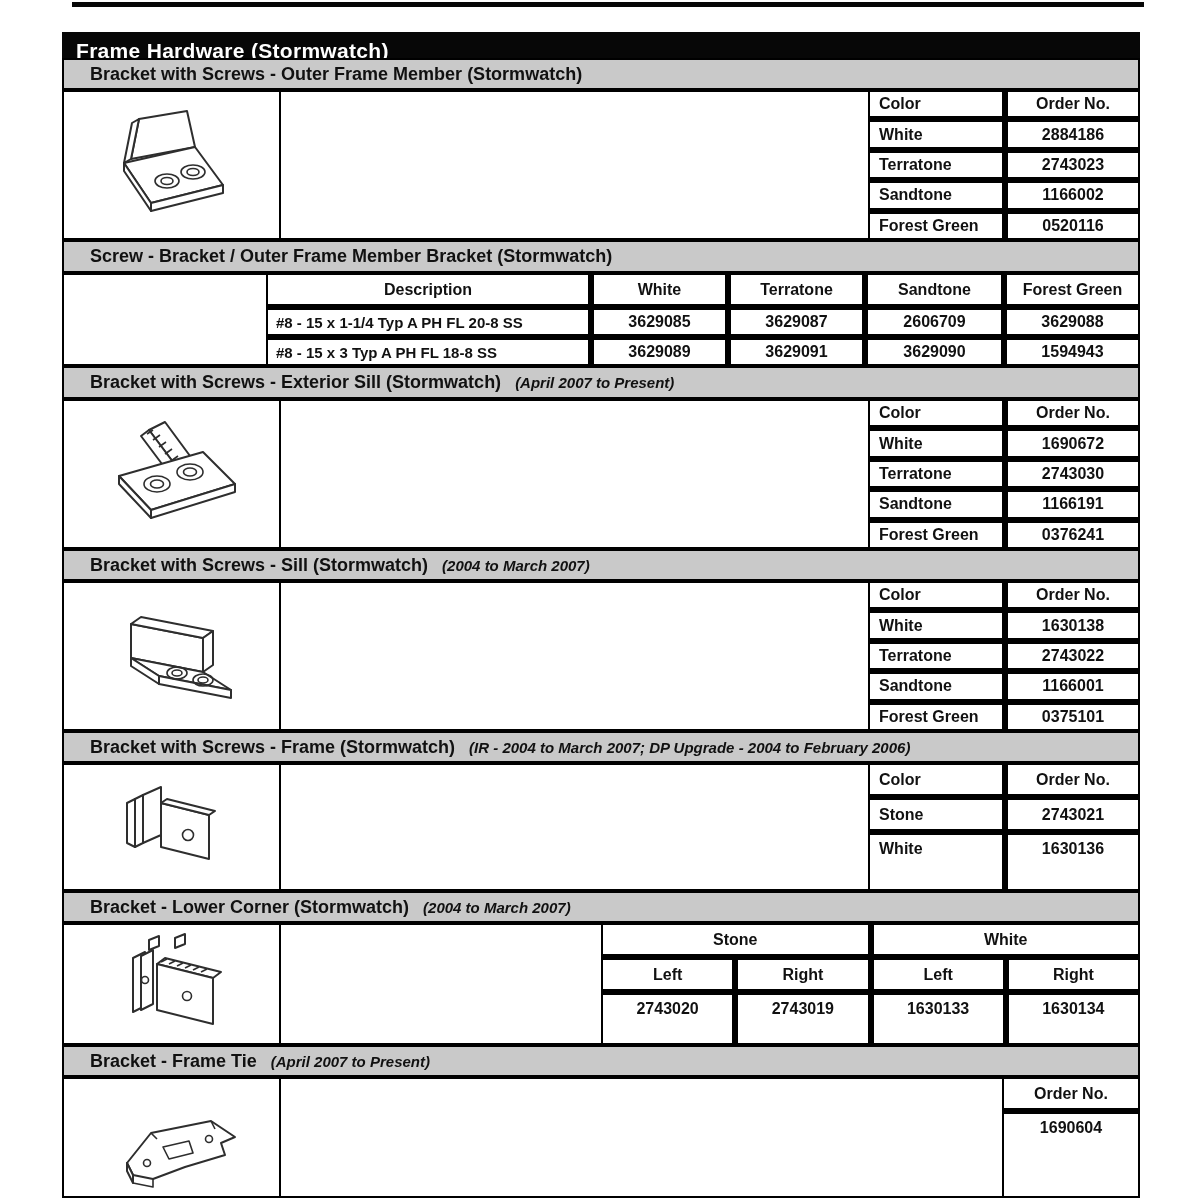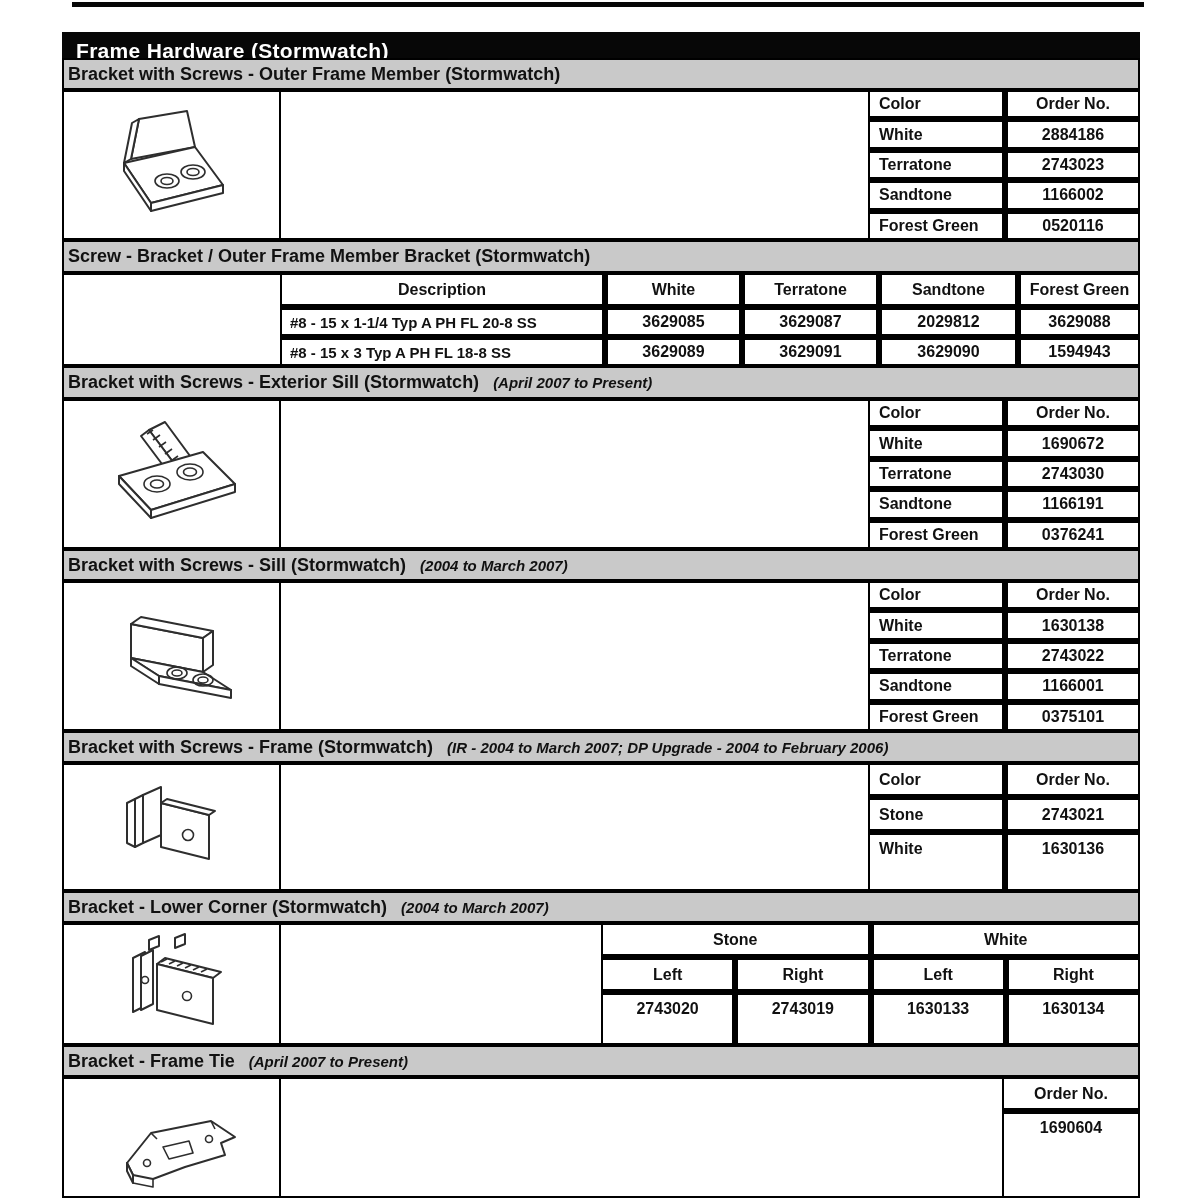--- a/index.html
+++ b/index.html
@@ -4,32 +4,32 @@
 <style>
   html,body{margin:0;padding:0;background:#fff;}
   .page{position:relative;width:1200px;height:1200px;background:#fff;overflow:hidden;
         font-family:"Liberation Sans","DejaVu Sans",sans-serif;color:#111;}
   .top-rule{position:absolute;left:72px;top:2px;width:1072px;height:5px;background:#060606;}
   .doc{position:absolute;left:62px;top:0;width:1078px;height:1200px;}
   .band{position:absolute;left:0;width:1078px;box-sizing:border-box;}
   .title-bar{background:#070707;color:#fff;display:flex;align-items:center;
              padding-left:14px;font-size:21px;font-weight:bold;letter-spacing:.3px;}
   .gray-bar{background:#c9c9c9;border:2px solid #000;display:flex;align-items:center;
-            padding-left:4px;font-size:18px;font-weight:bold;}
+            padding-left:26px;font-size:18px;font-weight:bold;}
   .gray-bar .qual{font-style:italic;font-size:15px;margin-left:14px;font-weight:bold;}
   .content{background:#fff;border:2px solid #000;}
   .vdiv{position:absolute;top:-2px;bottom:-2px;left:215px;width:2px;background:#000;}
   .illus{position:absolute;left:0;top:0;width:215px;height:100%;
          display:flex;align-items:center;justify-content:center;}
   .grid{position:absolute;top:-2px;bottom:-2px;right:-2px;display:grid;gap:6px;
         background:#000;border:2px solid #000;}
   .ctable{left:804px;grid-template-columns:132px 1fr;}
   .rows5{grid-template-rows:repeat(5,1fr);}
   .rows3f{grid-template-rows:29px 29px 1fr;}
-  .stable{left:216px;grid-template-columns:320px 131px 131px 133px 1fr;
+  .stable{left:202px;grid-template-columns:320px 131px 131px 133px 1fr;
           grid-template-rows:29px 1fr 1fr;text-align:right;}
   .lctable{left:537px;grid-template-columns:repeat(4,1fr);grid-template-rows:29px 29px 1fr;}
   .ottable{left:938px;grid-template-columns:1fr;grid-template-rows:29px 1fr;}
   .cell{background:#fff;display:flex;align-items:center;justify-content:center;
         font-size:16px;font-weight:bold;overflow:hidden;}
   .cl{justify-content:flex-start;padding-left:9px;}
   .desc{justify-content:flex-start;padding-left:8px;font-size:15px;white-space:nowrap;}
   .top{align-items:flex-start;padding-top:5px;}
   .span2{grid-column:span 2;}
   svg{display:block;}
@@ -85,21 +85,21 @@
     <div class="band content" style="top:273px;height:93px;">
       <div class="grid stable">
         <div class="cell">Description</div>
         <div class="cell">White</div>
         <div class="cell">Terratone</div>
         <div class="cell">Sandtone</div>
         <div class="cell">Forest Green</div>
         <div class="cell desc">#8 - 15 x 1-1/4 Typ A PH FL 20-8 SS</div>
         <div class="cell">3629085</div>
         <div class="cell">3629087</div>
-        <div class="cell">2029812</div>
+        <div class="cell">2606709</div>
         <div class="cell">3629088</div>
         <div class="cell desc">#8 - 15 x 3 Typ A PH FL 18-8 SS</div>
         <div class="cell">3629089</div>
         <div class="cell">3629091</div>
         <div class="cell">3629090</div>
         <div class="cell">1594943</div>
       </div>
     </div>
 
     <div class="band gray-bar" style="top:366px;height:33px;">

